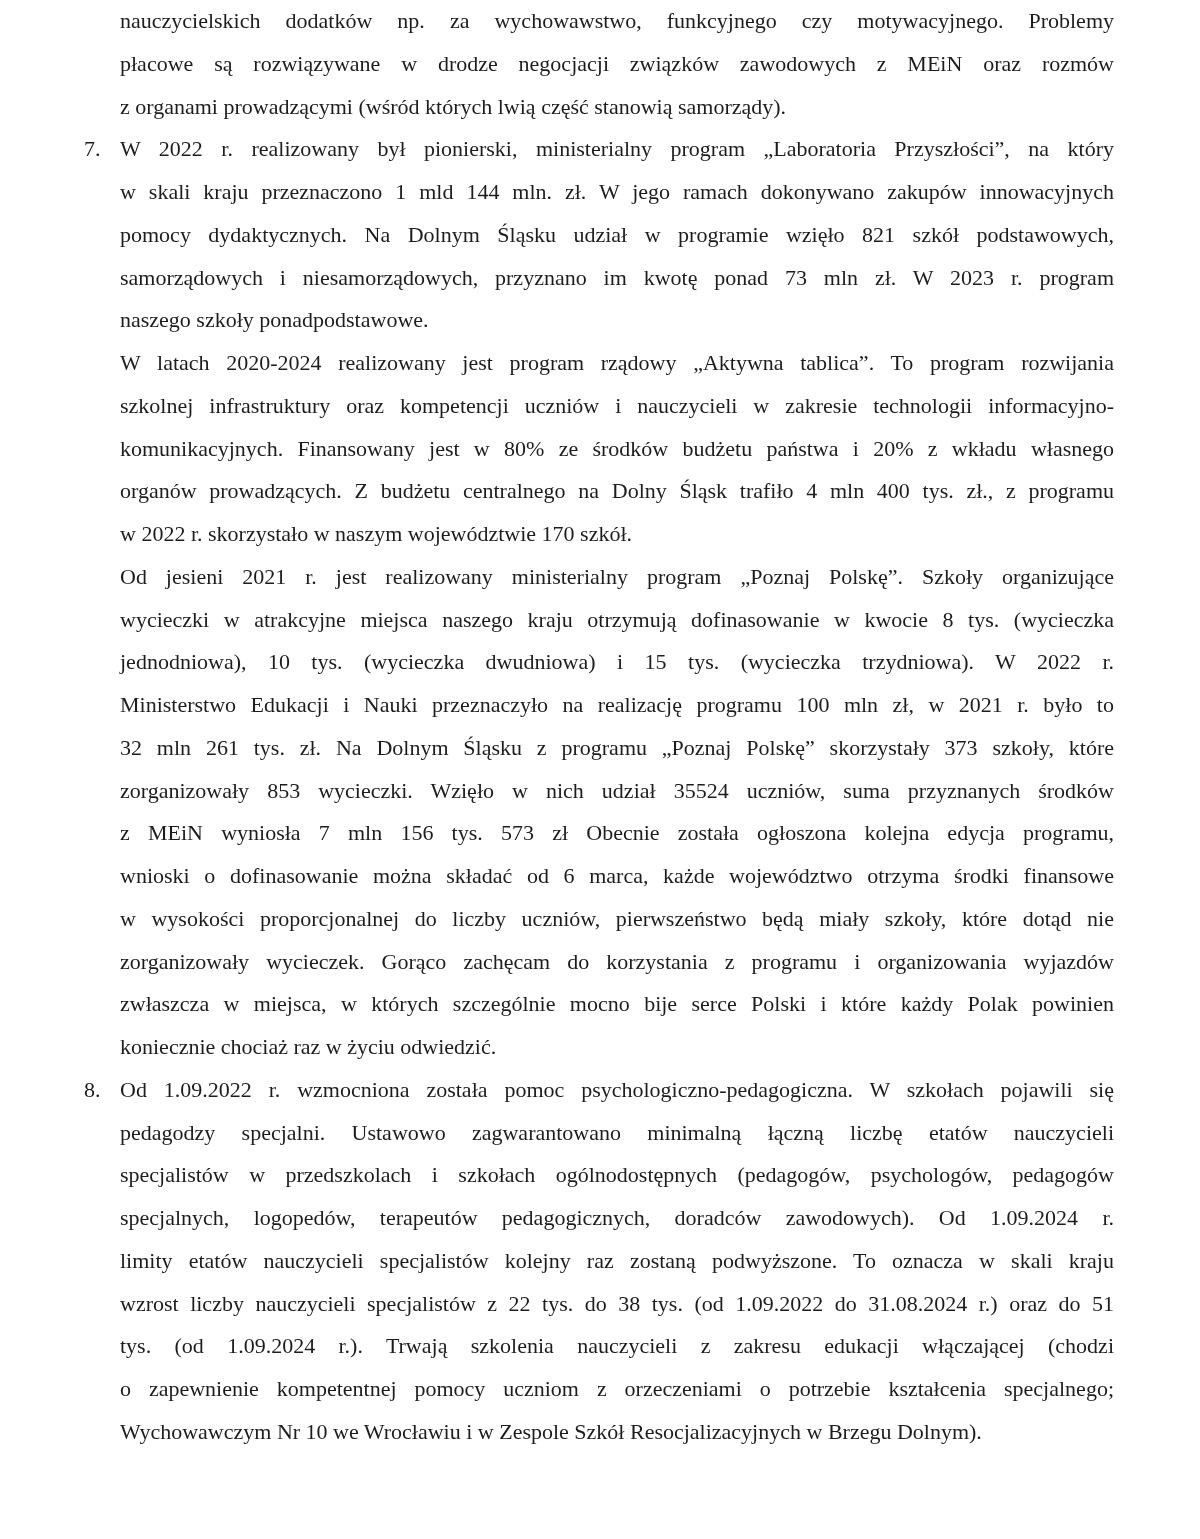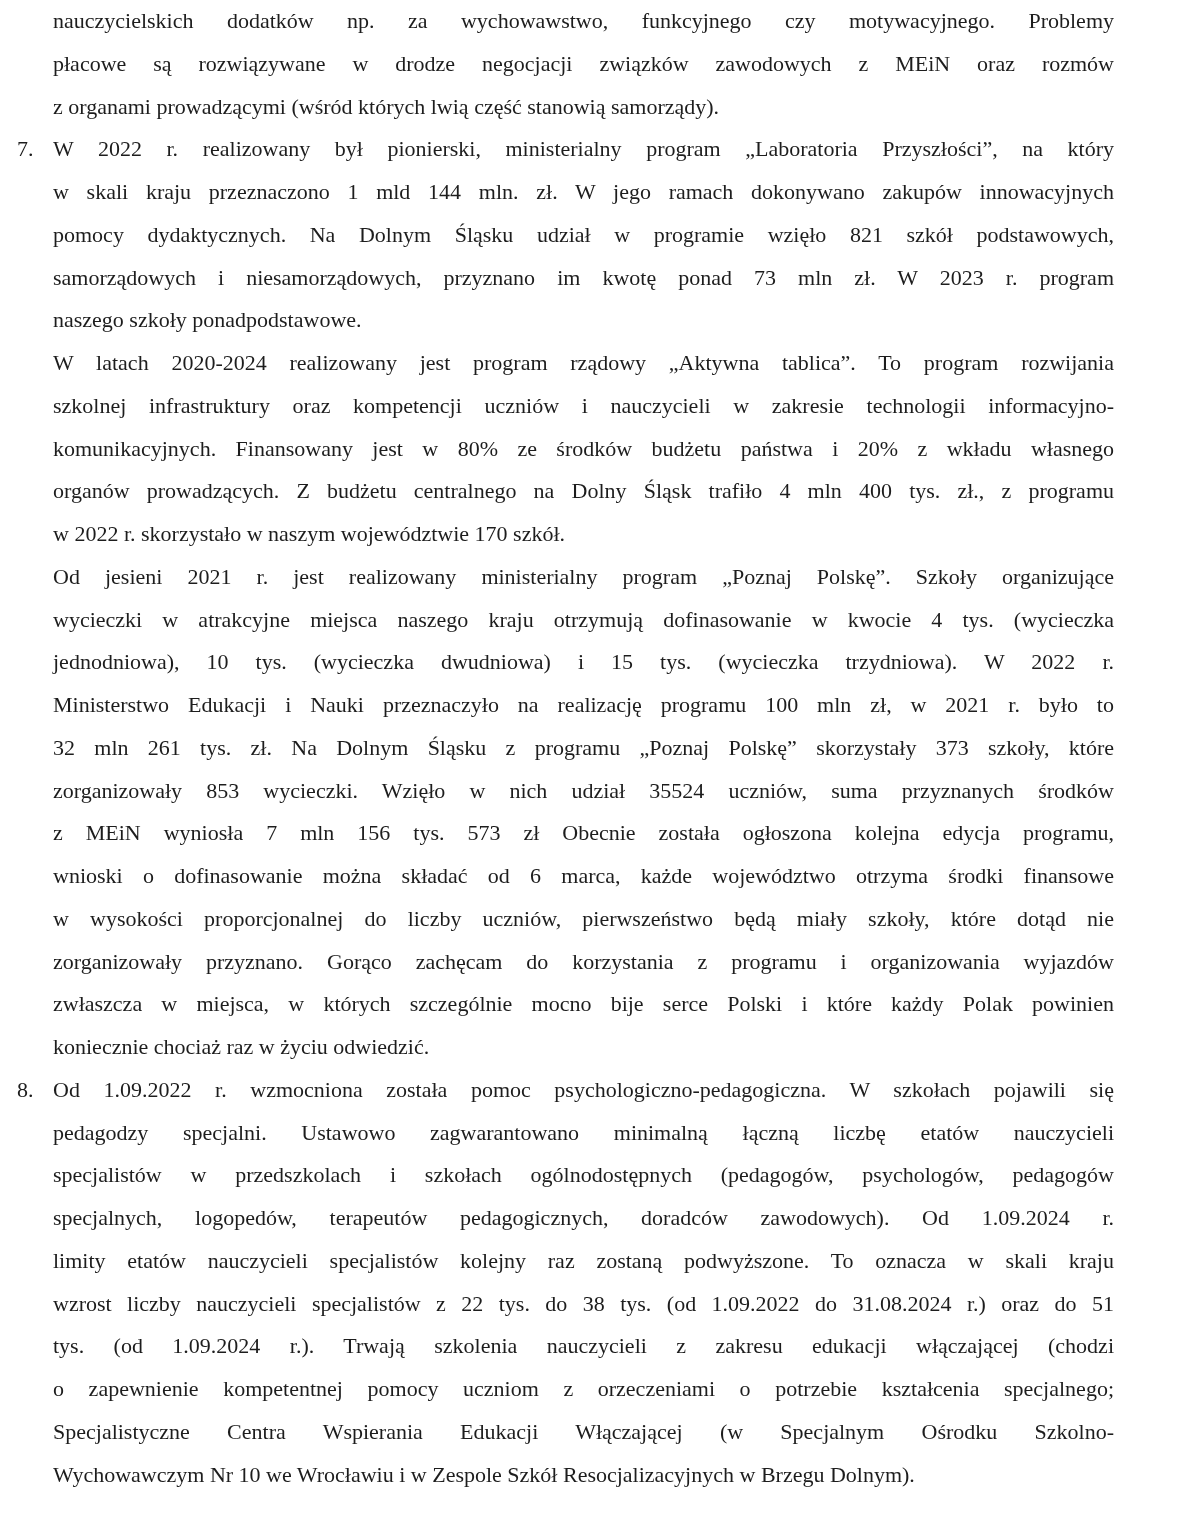--- a/index.html
+++ b/index.html
@@ -9,21 +9,21 @@
   }
   body {
     width: 1200px;
     height: 1539px;
     overflow: hidden;
   }
   .page {
     box-sizing: border-box;
     width: 1200px;
     height: 1539px;
-    padding: 0 86px 0 53px;
+    padding: 0 86px 0 120px;
     font-family: "Liberation Serif", "DejaVu Serif", serif;
     font-size: 22px;
     line-height: 42.75px;
     color: #1d1d1d;
     background: #ffffff;
   }
   .para { margin: 0; }
   .line {
     text-align: justify;
     text-align-last: justify;
@@ -64,45 +64,44 @@
           </div>
           <div class="para">
             <div class="line">W latach 2020-2024 realizowany jest program rządowy „Aktywna tablica”. To program rozwijania</div>
             <div class="line">szkolnej infrastruktury oraz kompetencji uczniów i nauczycieli w zakresie technologii informacyjno-</div>
             <div class="line">komunikacyjnych. Finansowany jest w 80% ze środków budżetu państwa i 20% z wkładu własnego</div>
             <div class="line">organów prowadzących. Z budżetu centralnego na Dolny Śląsk trafiło 4 mln 400 tys. zł., z programu</div>
             <div class="line last">w 2022 r. skorzystało w naszym województwie 170 szkół.</div>
           </div>
           <div class="para">
             <div class="line">Od jesieni 2021 r. jest realizowany ministerialny program „Poznaj Polskę”. Szkoły organizujące</div>
-            <div class="line">wycieczki w atrakcyjne miejsca naszego kraju otrzymują dofinasowanie w kwocie 4 tys. (wycieczka</div>
+            <div class="line">wycieczki w atrakcyjne miejsca naszego kraju otrzymują dofinasowanie w kwocie 8 tys. (wycieczka</div>
             <div class="line">jednodniowa), 10 tys. (wycieczka dwudniowa) i 15 tys. (wycieczka trzydniowa). W 2022 r.</div>
             <div class="line">Ministerstwo Edukacji i Nauki przeznaczyło na realizację programu 100 mln zł, w 2021 r. było to</div>
             <div class="line">32 mln 261 tys. zł. Na Dolnym Śląsku z programu „Poznaj Polskę” skorzystały 373 szkoły, które</div>
             <div class="line">zorganizowały 853 wycieczki. Wzięło w nich udział 35524 uczniów, suma przyznanych środków</div>
             <div class="line">z MEiN wyniosła 7 mln 156 tys. 573 zł  Obecnie została ogłoszona kolejna edycja programu,</div>
             <div class="line">wnioski o dofinasowanie można składać od 6 marca, każde województwo otrzyma środki finansowe</div>
             <div class="line">w wysokości proporcjonalnej do liczby uczniów, pierwszeństwo będą miały szkoły, które dotąd nie</div>
-            <div class="line">zorganizowały przyznano. Gorąco zachęcam do korzystania z programu i organizowania wyjazdów</div>
+            <div class="line">zorganizowały wycieczek. Gorąco zachęcam do korzystania z programu i organizowania wyjazdów</div>
             <div class="line">zwłaszcza w miejsca, w których szczególnie mocno bije serce Polski i które każdy Polak powinien</div>
             <div class="line last">koniecznie chociaż raz w życiu odwiedzić.</div>
           </div>
         </div>
       </div>
       <div class="list-item">
         <span class="item-num">8.</span>
         <div>
           <div class="para">
             <div class="line">Od 1.09.2022 r. wzmocniona została pomoc psychologiczno-pedagogiczna. W szkołach pojawili się</div>
             <div class="line">pedagodzy specjalni. Ustawowo zagwarantowano minimalną łączną liczbę etatów nauczycieli</div>
             <div class="line">specjalistów w przedszkolach i szkołach ogólnodostępnych (pedagogów, psychologów, pedagogów</div>
             <div class="line">specjalnych, logopedów, terapeutów pedagogicznych, doradców zawodowych). Od 1.09.2024 r.</div>
             <div class="line">limity etatów nauczycieli specjalistów kolejny raz zostaną podwyższone. To oznacza w skali kraju</div>
             <div class="line">wzrost liczby nauczycieli specjalistów z 22 tys. do 38 tys. (od 1.09.2022 do 31.08.2024 r.) oraz do 51</div>
             <div class="line">tys. (od 1.09.2024 r.). Trwają szkolenia nauczycieli z zakresu edukacji włączającej (chodzi</div>
             <div class="line">o zapewnienie kompetentnej pomocy uczniom z orzeczeniami o potrzebie kształcenia specjalnego;</div>
-            <div class="line">Specjalistyczne Centra Wspierania Edukacji Włączającej (w Specjalnym Ośrodku Szkolno-</div>
             <div class="line last">Wychowawczym Nr 10 we Wrocławiu i w Zespole Szkół Resocjalizacyjnych w Brzegu Dolnym).</div>
           </div>
         </div>
       </div>
     </div>
 </div>
 
 </body></html>

